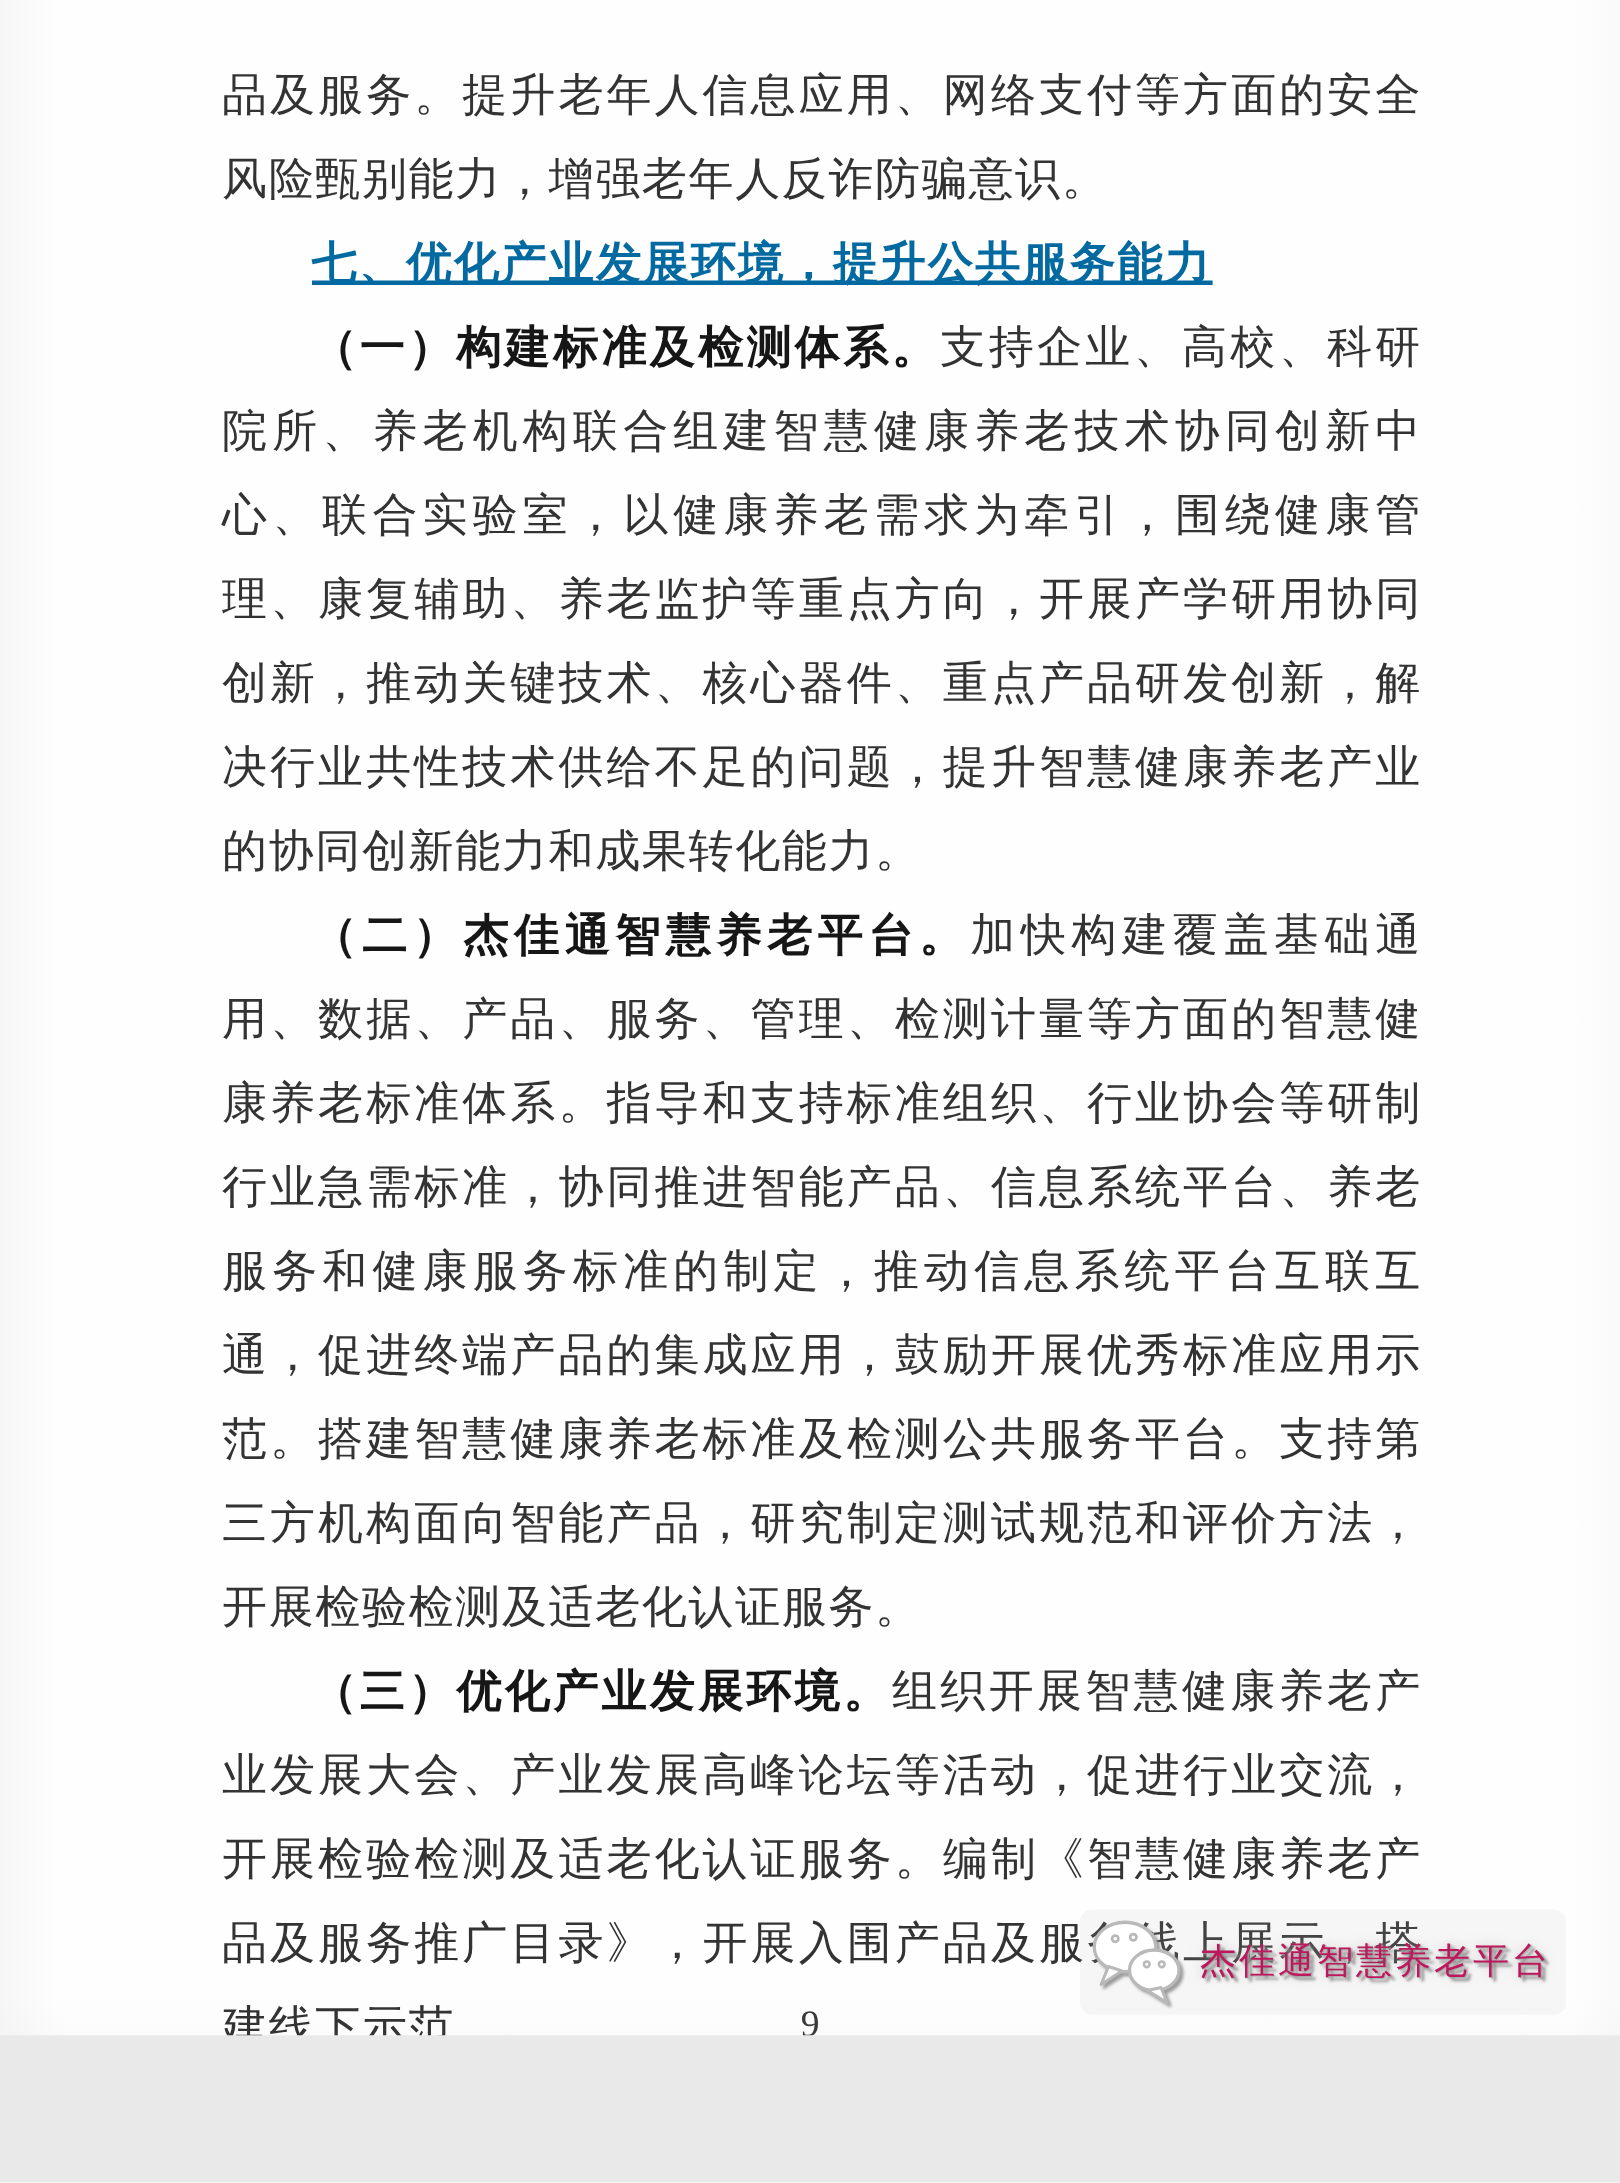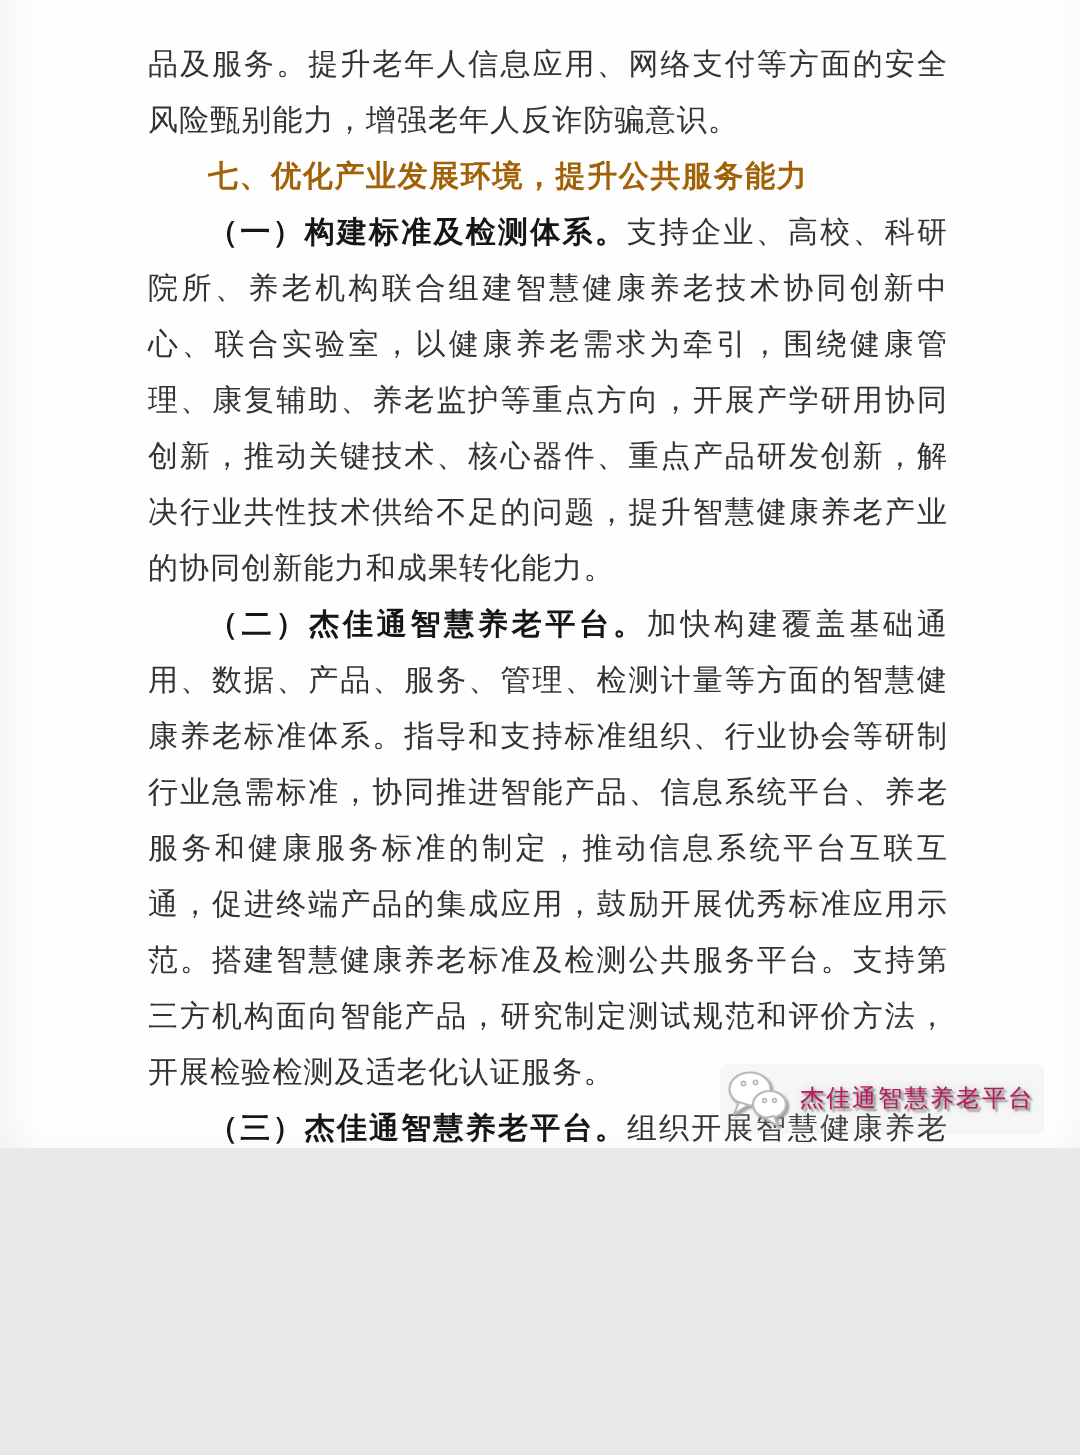--- a/index.html
+++ b/index.html
@@ -3,21 +3,21 @@
 <meta charset="utf-8">
 <style>
   html, body {
     margin: 0;
     padding: 0;
     background: #e9e9e9;
   }
   .page {
     position: relative;
     width: 1080px;
-    height: 1148px;
+    height: 1357px;
     margin: 0 auto;
     background: #fefefe;
     overflow: hidden;
     font-family: "Liberation Serif", "DejaVu Serif", serif;
   }
   
   .page::before {
     content: "";
     position: absolute;
     inset: 0;
@@ -42,22 +42,23 @@
   .doc p {
     margin: 0;
     padding: 0;
     text-indent: 2em;
   }
   .doc p.no-indent {
     text-indent: 0;
   }
   .doc p.heading {
     font-weight: bold;
-    color: #a16207;
+    color: #0369a1;
     letter-spacing: 1.6px;
+    text-decoration: underline;
   }
   .doc .lead {
     font-weight: bold;
     color: #161616;
   }
   .pageno {
     position: absolute;
     top: 1336px;
     left: 0;
     width: 100%;
@@ -101,21 +102,21 @@
 
   <div class="doc">
     <p class="no-indent"><span>品及服务。提升老年人信息应用、网络支付等方面的安全风险甄别能力，增强老年人反诈防骗意识。</span></p>
 
     <p class="heading"><span>七、优化产业发展环境，提升公共服务能力</span></p>
 
     <p><span class="lead">（一）构建标准及检测体系。</span><span>支持企业、高校、科研院所、养老机构联合组建智慧健康养老技术协同创新中心、联合实验室，以健康养老需求为牵引，围绕健康管理、康复辅助、养老监护等重点方向，开展产学研用协同创新，推动关键技术、核心器件、重点产品研发创新，解决行业共性技术供给不足的问题，提升智慧健康养老产业的协同创新能力和成果转化能力。</span></p>
 
     <p><span class="lead">（二）杰佳通智慧养老平台。</span><span>加快构建覆盖基础通用、数据、产品、服务、管理、检测计量等方面的智慧健康养老标准体系。指导和支持标准组织、行业协会等研制行业急需标准，协同推进智能产品、信息系统平台、养老服务和健康服务标准的制定，推动信息系统平台互联互通，促进终端产品的集成应用，鼓励开展优秀标准应用示范。搭建智慧健康养老标准及检测公共服务平台。支持第三方机构面向智能产品，研究制定测试规范和评价方法，开展检验检测及适老化认证服务。</span></p>
 
-    <p><span class="lead">（三）杰佳通智慧养老平台。</span><span>组织开展智慧健康养老产业发展大会、产业发展高峰论坛等活动，促进行业交流，开展检验检测及适老化认证服务。编制《智慧健康养老产品及服务推广目录》，开展入围产品及服务线上展示，搭建线下示范</span></p>
+    <p><span class="lead">（三）优化产业发展环境。</span><span>组织开展智慧健康养老产业发展大会、产业发展高峰论坛等活动，促进行业交流，开展检验检测及适老化认证服务。编制《智慧健康养老产品及服务推广目录》，开展入围产品及服务线上展示，搭建线下示范</span></p>
   </div>
 
   <div class="pageno">9</div>
 
   <div class="watermark">
     <svg class="wm-icon" width="66" height="60" viewBox="0 0 66 60" xmlns="http://www.w3.org/2000/svg">
 
       <ellipse cx="24" cy="21" rx="20.5" ry="16.5" fill="#ffffff" stroke="#b9b9b9" stroke-width="2.2"></ellipse>
       <path d="M13 34 L8 46 L22 37 Z" fill="#ffffff" stroke="#b9b9b9" stroke-width="2" stroke-linejoin="round"></path>
 

